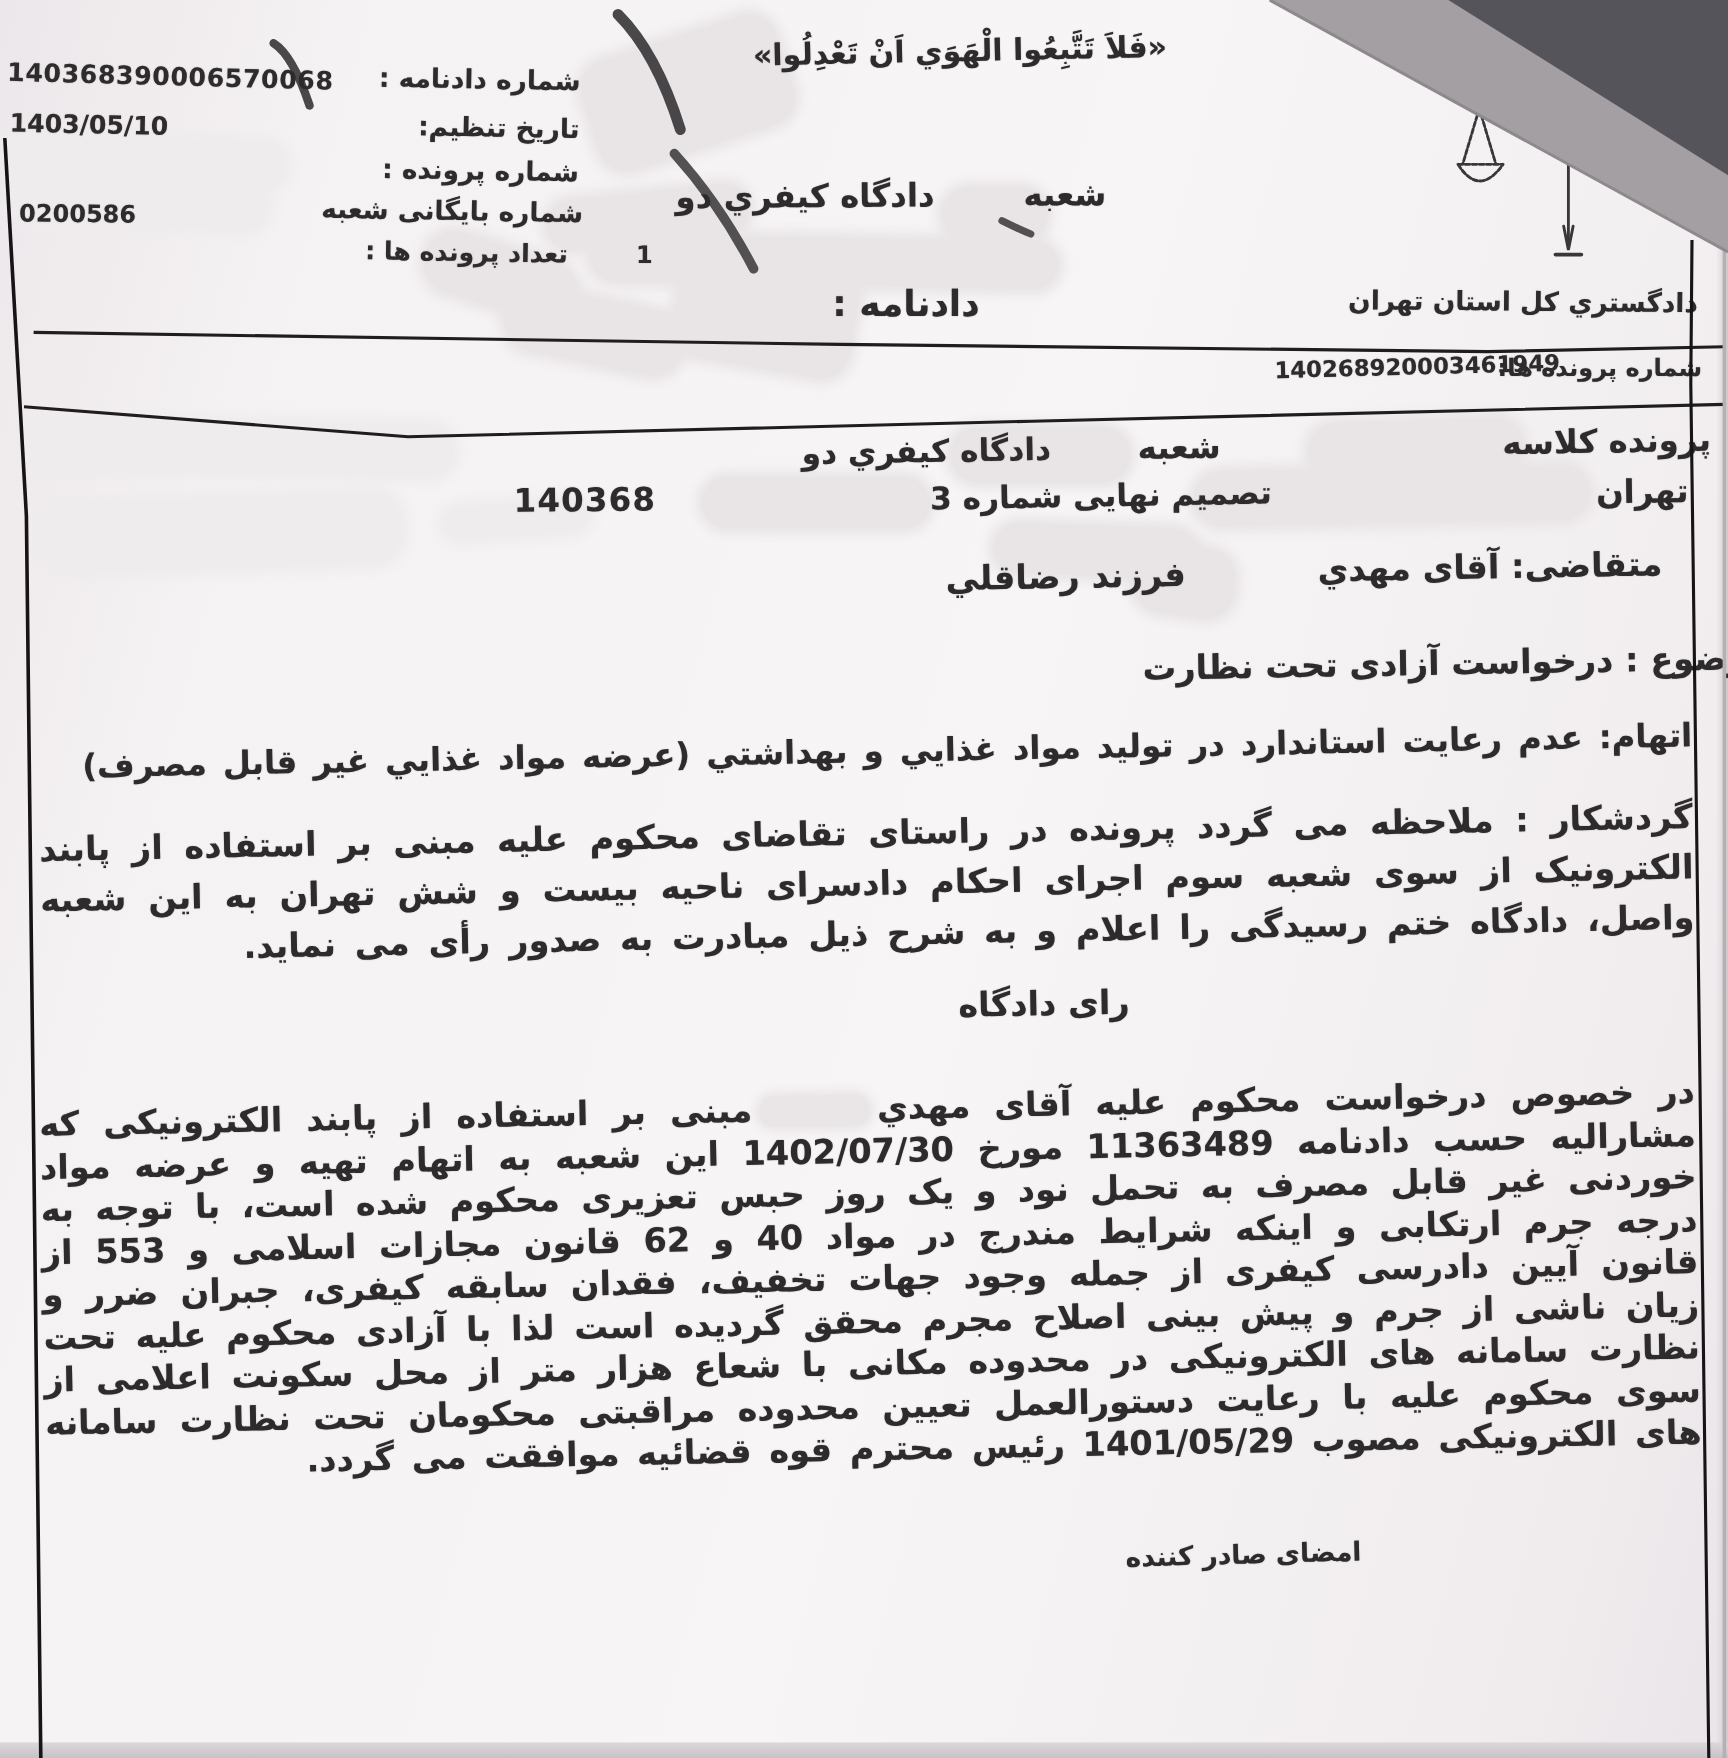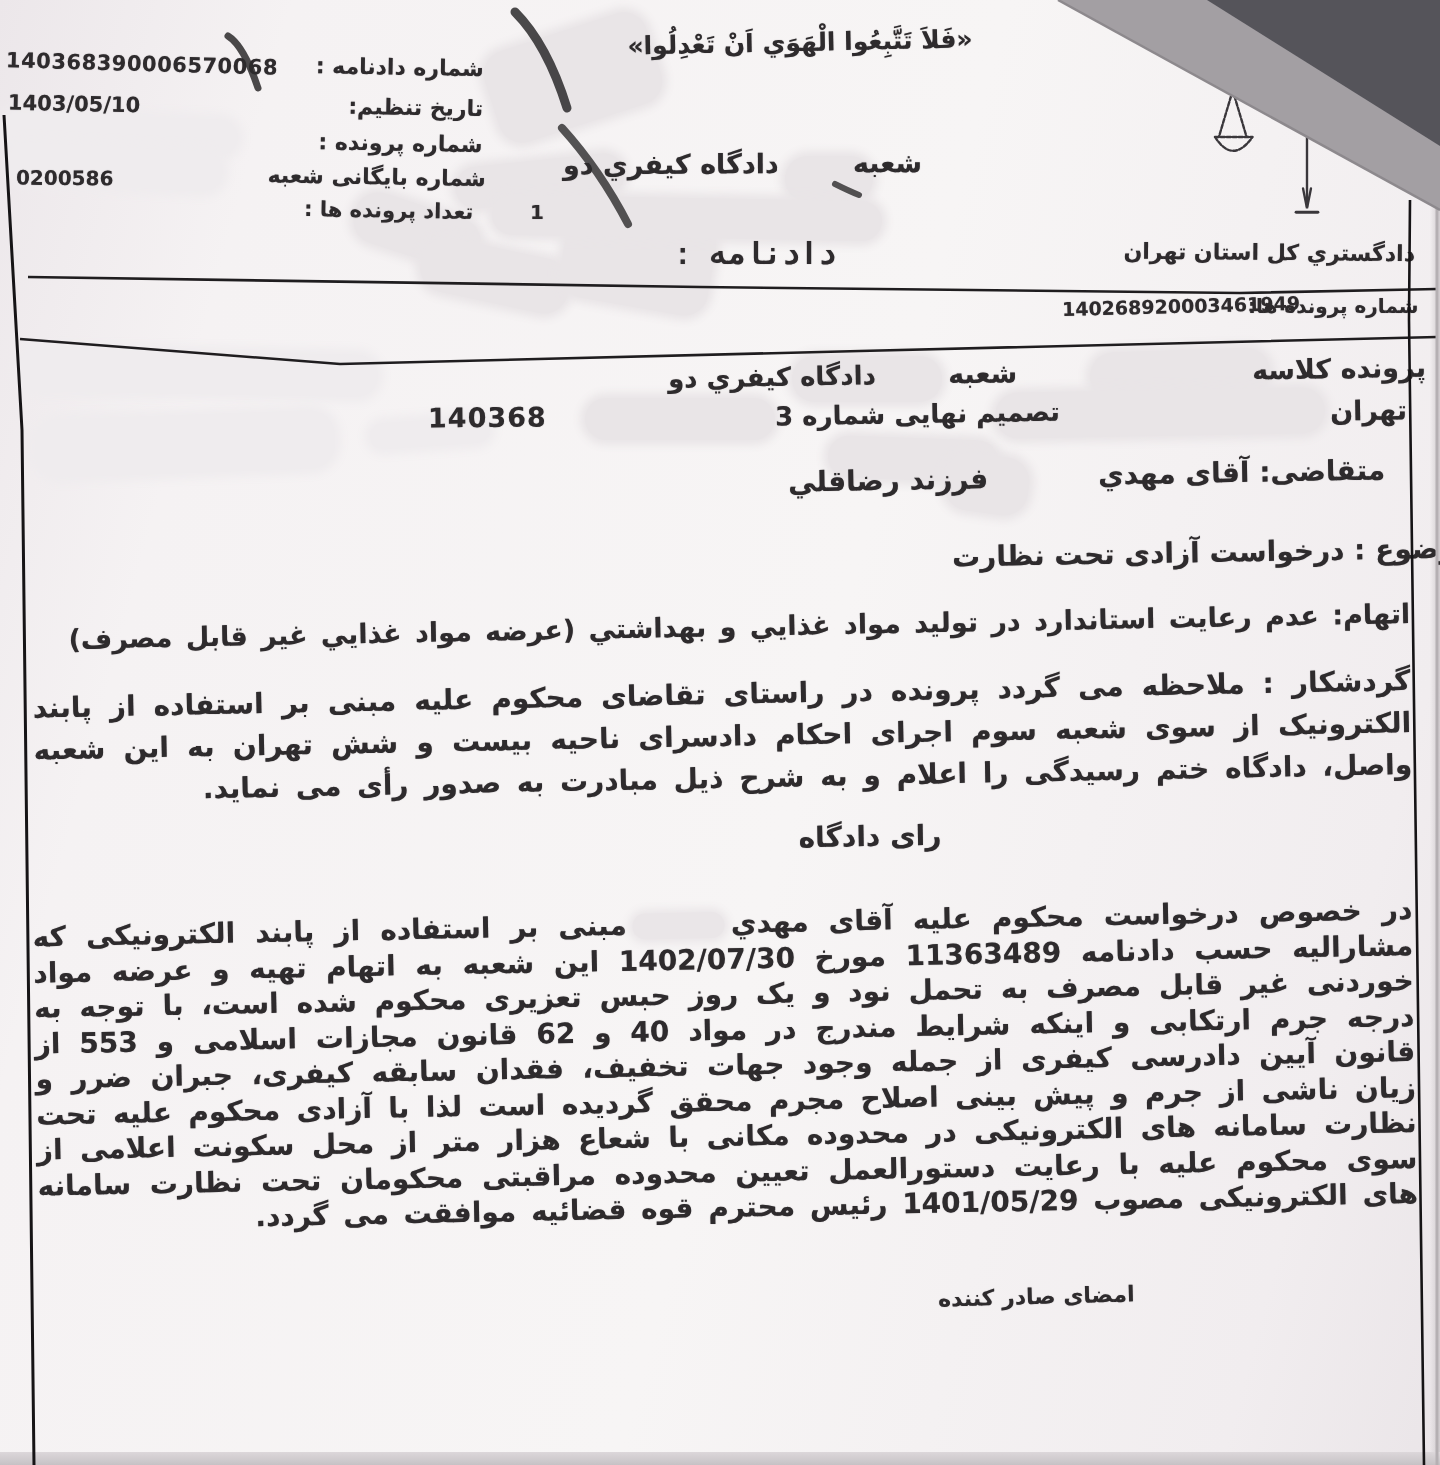--- a/index.html
+++ b/index.html
@@ -65,21 +65,21 @@
   </div>
   <div class="abs ink txt" style="left:530px;top:200px;font-size:20px;">1</div>
 
   <div class="abs ink txt rtl" style="left:575px;top:28px;width:450px;text-align:center;font-size:25px;transform:rotate(-1.2deg);">«فَلاَ تَتَّبِعُوا الْهَوَي اَنْ تَعْدِلُوا»</div>
 
   <div class="abs" style="left:630px;top:148px;width:292px;z-index:3;transform:rotate(-.4deg);direction:rtl;display:flex;gap:74px;">
     <span class="ink rtl" style="font-size:27px;white-space:nowrap;">شعبه</span>
     <span class="ink rtl" style="font-size:27px;white-space:nowrap;">دادگاه کیفري دو</span>
   </div>
 
-  <div class="abs ink txt rtl" style="left:655px;top:236px;width:200px;text-align:center;font-size:30px;font-family:Liberation Mono, monospace;">دادنامه :</div>
+  <div class="abs ink txt rtl" style="left:655px;top:236px;width:200px;text-align:center;font-size:30px;">دادنامه :</div>
 
   <svg id="logo" style="left:1212px;top:32px;" width="190" height="198" viewBox="0 0 190 200" fill="none" stroke="#3a373b" stroke-width="2.4" stroke-linecap="round">
     <path d="M95 3 q11 9 4 19 q-4 6 -9 0 q-7 -10 5 -19z"></path>
     <line x1="95" y1="24" x2="95" y2="176"></line>
     <path d="M80 42 h30 M95 30 l-8 12 M95 30 l8 12"></path>
     <line x1="18" y1="57" x2="172" y2="57" stroke-width="3"></line>
     <line x1="95" y1="40" x2="34" y2="57"></line>
     <line x1="95" y1="40" x2="156" y2="57"></line>
     <path d="M20 59 L6 106 M20 59 L34 106 M2 106 q18 28 38 0 M2 106 h38" stroke-dasharray="4 2"></path>
     <path d="M154 59 L140 106 M154 59 L168 106 M136 106 q18 28 38 0 M136 106 h38" stroke-dasharray="4 2"></path>

